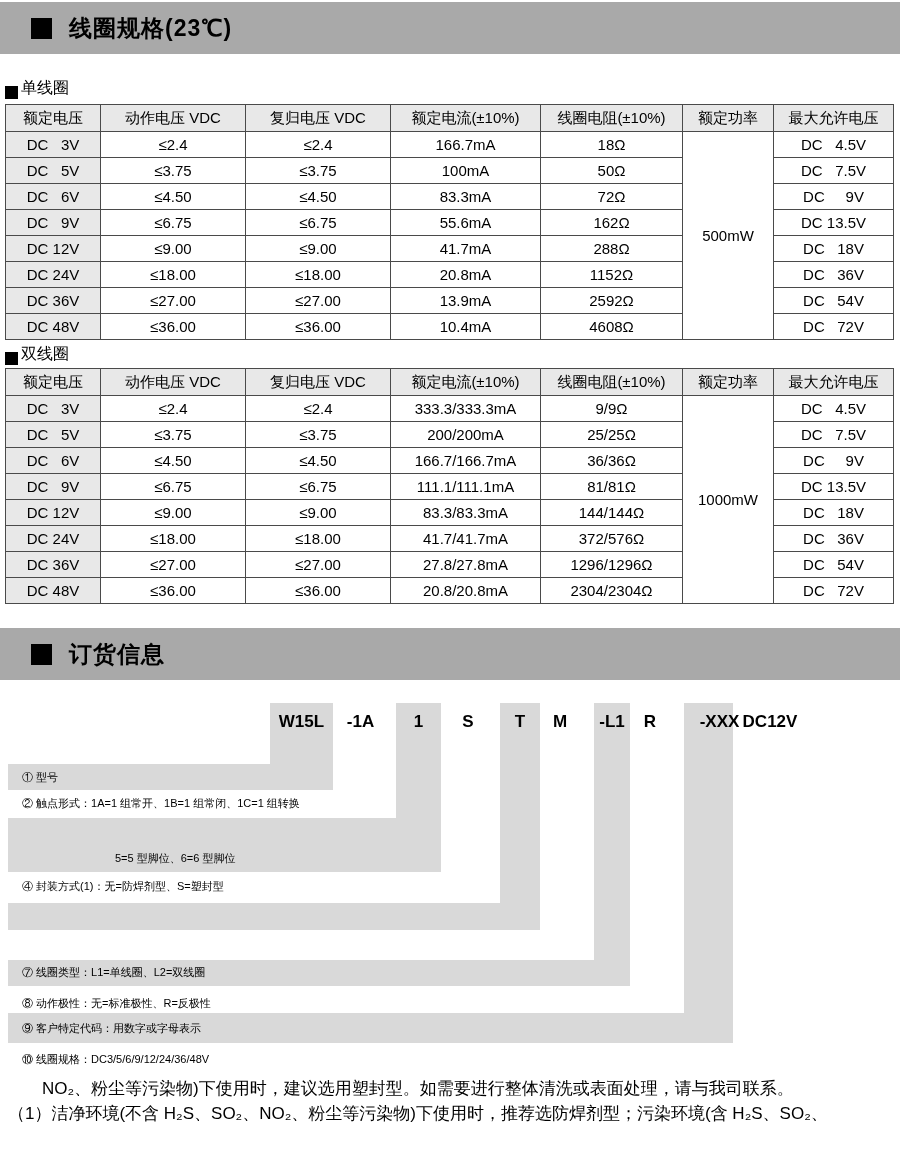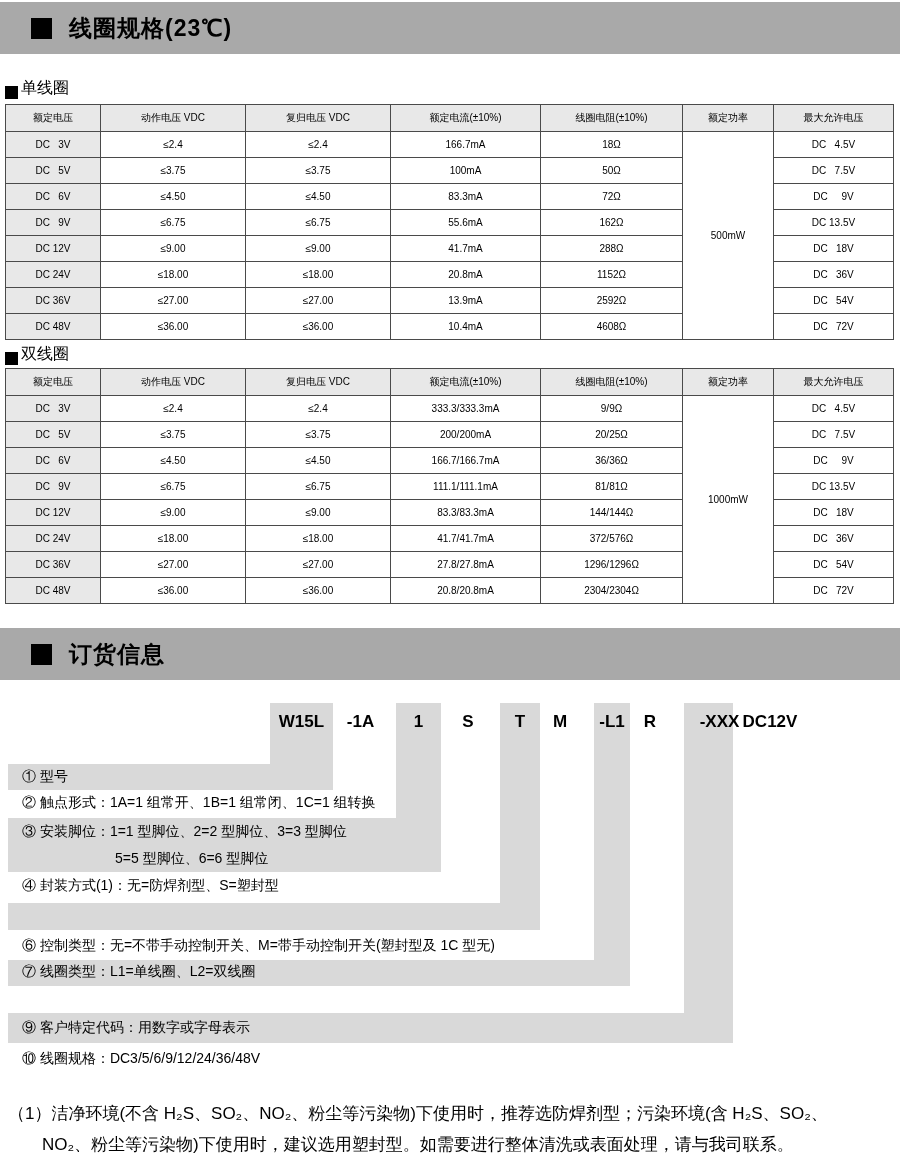--- a/index.html
+++ b/index.html
@@ -11,33 +11,33 @@
             display:flex; align-items:center;padding-left:14px; }
   .banner .sq { width:21px; height:21px; background:#000; margin:0 17px 0 17px; flex:0 0 auto; }
   .banner .btitle { font-size:23px; font-weight:bold; letter-spacing:1px; }
 
   
   .tbl-label { position:absolute; left:5px; font-size:16px; display:flex; align-items:flex-end; }
   .tbl-label .sq2 { width:13px; height:13px; background:#000; margin-right:3px; flex:0 0 auto; }
 
   
   table.spec { position:absolute; left:5px; width:888px; border-collapse:collapse;
-               table-layout:fixed; font-size:10px; text-align:center; }
+               table-layout:fixed; font-size:15px; text-align:center; }
   .spec th, .spec td { border:1px solid #4a4a4a; padding:0; height:25px; font-weight:normal; overflow:hidden; }
   .spec thead th { background:#e8e8e8; height:26px; }
   .spec td.c1 { background:#e8e8e8; }
   .pre { white-space:pre; }
 
   
   .vbar { position:absolute; top:703px; background:#d9d9d9; }
   .hbar { position:absolute; left:8px; background:#d9d9d9; }
   .tok  { position:absolute; top:703px; height:37px; display:flex; align-items:center;
           justify-content:center; font-size:17px; font-weight:bold; white-space:nowrap; }
   .orow { position:absolute; left:8px; padding-left:14px; display:flex; align-items:center;
-          font-size:14px; white-space:nowrap; }
+          font-size:11px; white-space:nowrap; }
 
   
   .foot { position:absolute; font-size:17px; white-space:nowrap; }
 </style>
 </head>
 <body>
 
 <div id="page">
 
   <div class="banner" style="top:2px">
@@ -174,21 +174,21 @@
         <td>333.3/333.3mA</td>
         <td>9/9Ω</td>
         <td rowspan="8">1000mW</td>
         <td class="pre">DC   4.5V</td>
       </tr>
       <tr>
         <td class="c1 pre">DC   5V</td>
         <td>≤3.75</td>
         <td>≤3.75</td>
         <td>200/200mA</td>
-        <td>20/25Ω</td>
+        <td>25/25Ω</td>
         <td class="pre">DC   7.5V</td>
       </tr>
       <tr>
         <td class="c1 pre">DC   6V</td>
         <td>≤4.50</td>
         <td>≤4.50</td>
         <td>166.7/166.7mA</td>
         <td>36/36Ω</td>
         <td class="pre">DC     9V</td>
       </tr>
@@ -258,24 +258,23 @@
   <span class="tok" style="left:450px;width:36px">S</span>
   <span class="tok" style="left:500px;width:40px">T</span>
   <span class="tok" style="left:542px;width:36px">M</span>
   <span class="tok" style="left:594px;width:36px">-L1</span>
   <span class="tok" style="left:635px;width:30px">R</span>
   <span class="tok" style="left:684px;width:71px">-XXX</span>
   <span class="tok" style="left:737px;width:66px">DC12V</span>
 
   <div class="orow" style="top:764px;height:26px">① 型号</div>
   <div class="orow" style="top:790px;height:26px">② 触点形式：1A=1 组常开、1B=1 组常闭、1C=1 组转换</div>
-  <div class="orow" style="top:818px;height:27px">③ 安装脚位：1=1 型脚位、2=2 型脚位、3=3 型脚位</div>
   <div class="orow" style="top:845px;height:27px;left:101px">5=5 型脚位、6=6 型脚位</div>
   <div class="orow" style="top:872px;height:28px">④ 封装方式(1)：无=防焊剂型、S=塑封型</div>
-  <div class="orow" style="top:932px;height:28px">⑥ 控制类型：无=不带手动控制开关、M=带手动控制开关(塑封型及 1C 型无)</div>
   <div class="orow" style="top:960px;height:24px">⑦ 线圈类型：L1=单线圈、L2=双线圈</div>
+  <div class="orow" style="top:990px;height:26px">⑧ 动作极性：无=标准极性、R=反极性</div>
   <div class="orow" style="top:1013px;height:30px">⑨ 客户特定代码：用数字或字母表示</div>
   <div class="orow" style="top:1046px;height:26px">⑩ 线圈规格：DC3/5/6/9/12/24/36/48V</div>
 
   <div class="foot" style="left:8px;top:1102px">（1）洁净环境(不含 H₂S、SO₂、NO₂、粉尘等污染物)下使用时，推荐选防焊剂型；污染环境(含 H₂S、SO₂、</div>
-  <div class="foot" style="left:42px;top:1133px">NO₂、粉尘等污染物)下使用时，建议选用塑封型。如需要进行整体清洗或表面处理，请与我司联系。</div>
+  <div class="foot" style="left:42px;top:1077px">NO₂、粉尘等污染物)下使用时，建议选用塑封型。如需要进行整体清洗或表面处理，请与我司联系。</div>
 
 </div>
 
 </body></html>

